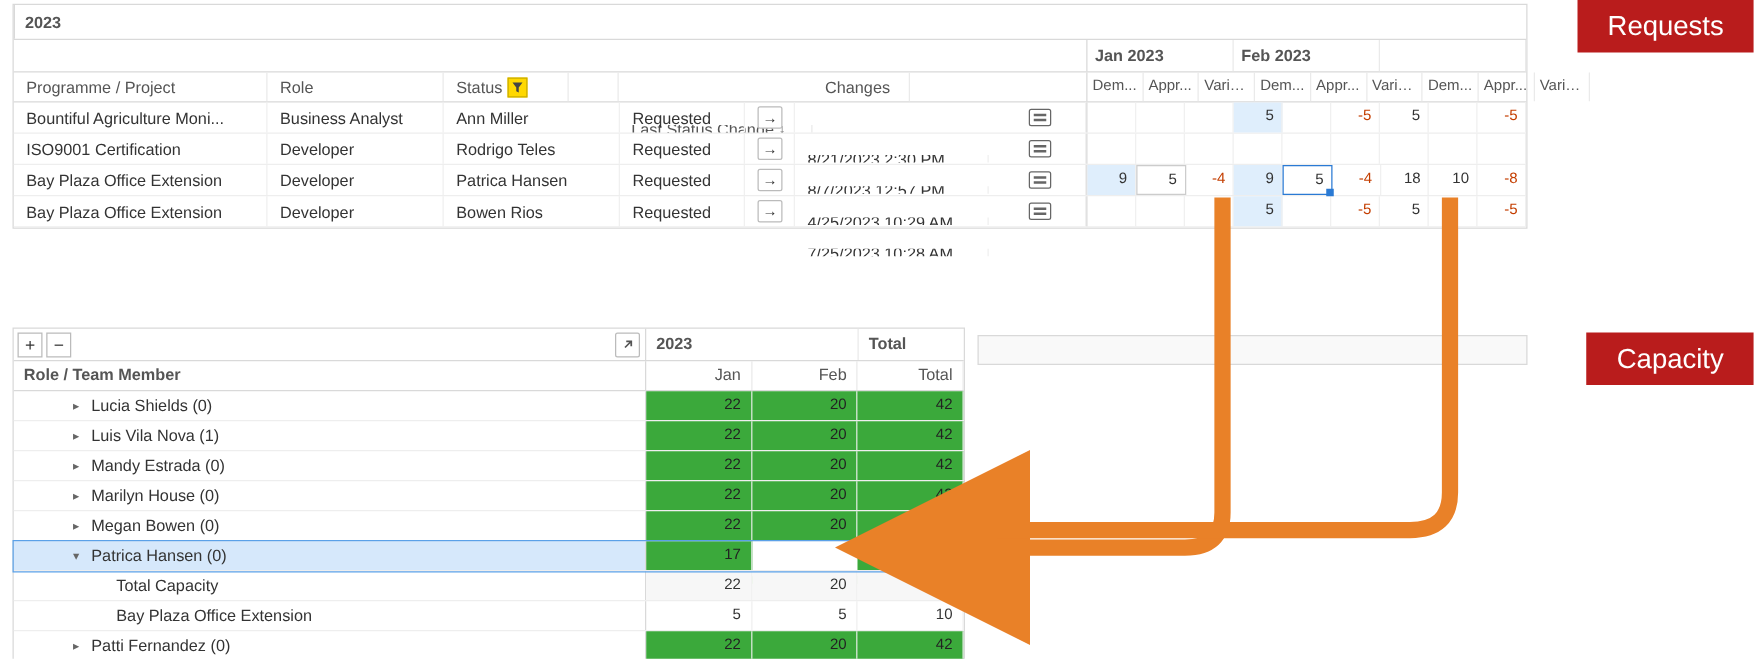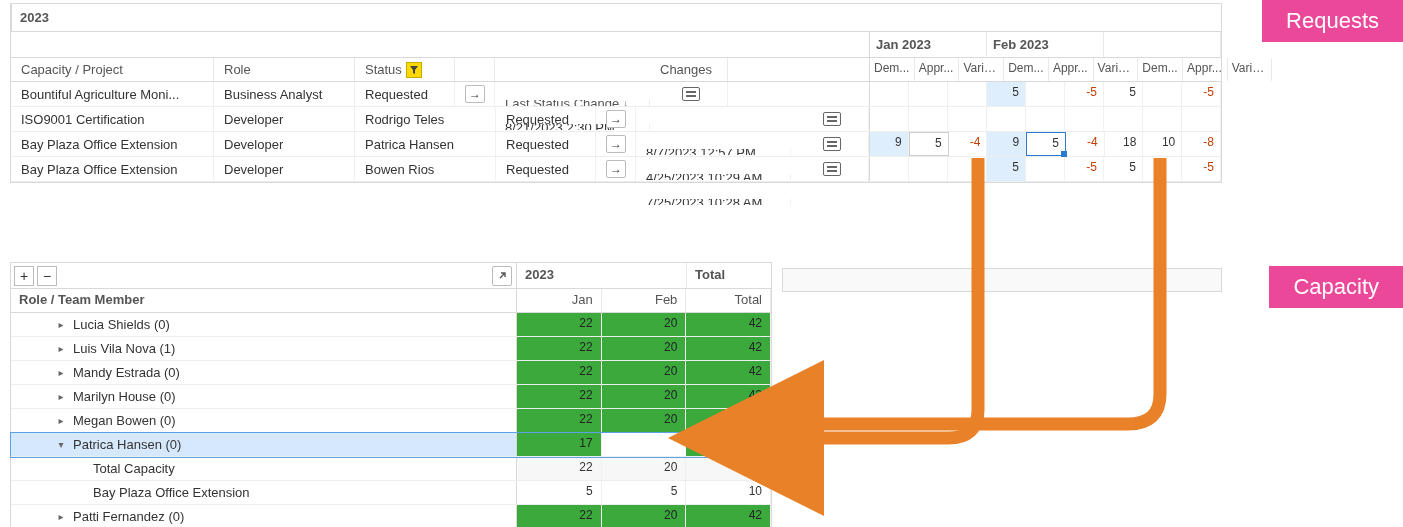--- a/index.html
+++ b/index.html
@@ -190,21 +190,21 @@
   .bg-green{background:#3ba93b;color:#222;}
   .bg-green-lt{background:#8ee36b;color:#000000;margin-top:28px;}
   .bg-none{background:#f7f7f7;}
   .cap-row.selected .tree-cell{background:#d6e8fb;}
   .cap-row.selected{outline:1px solid #5ba1e8;}
   .cap-row.toprow .tree-cell,.cap-row.toprow .val{border-top:none;}
 
   
   .badge {
     position:absolute;
-    background:#ec4899;color:#fff;font-size:22px;font-weight:400;
+    background:#b91c1c;color:#fff;font-size:22px;font-weight:400;
     padding:8px 24px;
   }
   .badge.requests{right:0;top:0;}
   .badge.capacity{right:0;top:266px;}
   .cap-ruler{
     position:absolute;left:782px;top:268px;height:24px;width:440px;
     border:1px solid #d9d9d9;background:#f9f9f9;
   }
 
   
@@ -223,21 +223,21 @@
     <div class="left-cols"></div>
     <div class="right-cols" id="req-month-groups">
         <div class="hcol month" style="flex: 3 1 0%;">Jan 2023</div>
         <div class="hcol month" style="flex: 3 1 0%;">Feb 2023</div>
         <div class="hcol month" style="flex: 3 1 0%;"></div>
       </div>
   </div>
 
   <div class="subhdr-row">
     <div class="left-cols">
-      <div class="hcol2 c-prog">Capacity / Project</div>
+      <div class="hcol2 c-prog">Programme / Project</div>
       <div class="hcol2 c-role">Role</div>
       <div class="hcol2 c-status">
         <span>Status</span>
         <span class="filter-icon">
           <svg width="10" height="10" viewBox="0 0 10 10">
               <path d="M1 1 H9 L6 5 V9 L4 8 V5 Z" fill="#444"></path>
             </svg>
         </span>
       </div>
       <div class="hcol2 c-statusbtn"></div>
@@ -258,20 +258,21 @@
         <div class="hcol2" style="flex: 1 1 0%; border-right: 1px solid rgb(234, 234, 234); padding: 3px 4px; font-size: 12px; color: rgb(85, 85, 85); white-space: nowrap; overflow: hidden; text-overflow: ellipsis;">Appr...</div>
         <div class="hcol2" style="flex: 1 1 0%; border-right: 1px solid rgb(234, 234, 234); padding: 3px 4px; font-size: 12px; color: rgb(85, 85, 85); white-space: nowrap; overflow: hidden; text-overflow: ellipsis;">Varia...</div>
       </div>
   </div>
 
   <div id="req-rows">
       <div class="req-row">
         <div class="left-cols">
           <div class="cell c-prog">Bountiful Agriculture Moni...</div>
           <div class="cell c-role">Business Analyst</div>
+          <div class="cell c-member">Ann Miller</div>
           <div class="cell c-status">Requested</div>
           <div class="cell c-statusbtn">
             <span class="status-arrow">→</span>
           </div>
           <div class="cell c-last">8/21/2023 2:30 PM</div>
           <div class="cell c-changes" style="justify-content: center;">
             <span class="chat-icon"></span>
           </div>
         </div>
         <div class="right-cols">

